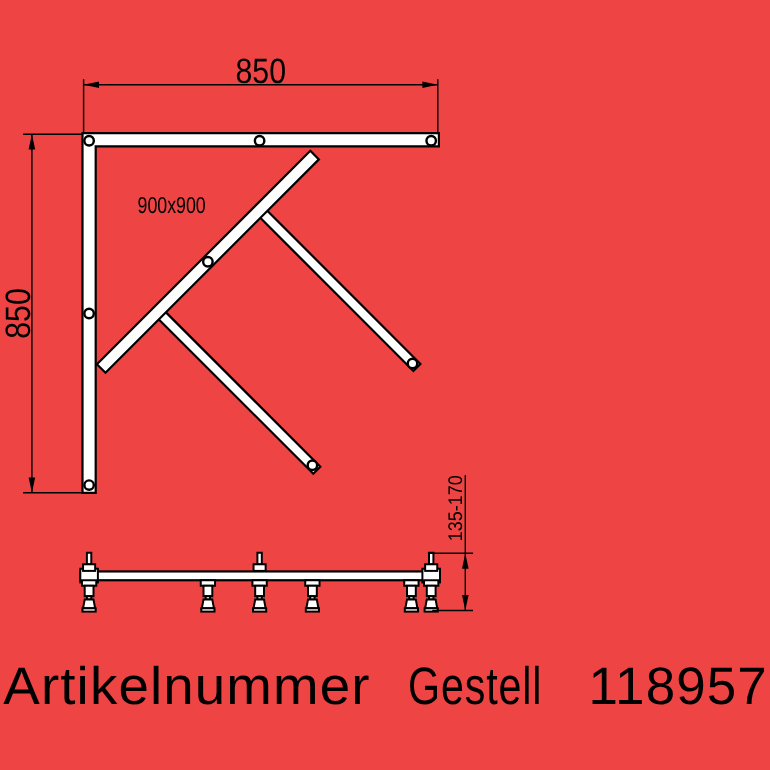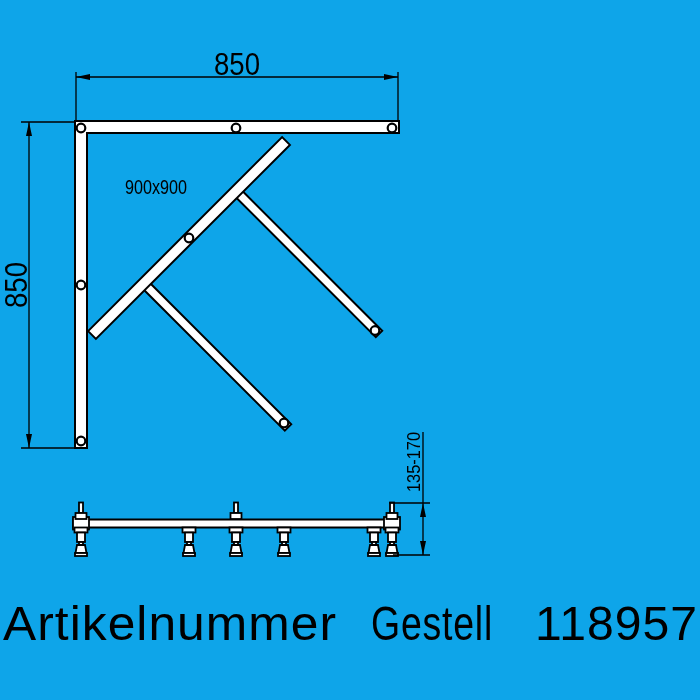--- a/index.html
+++ b/index.html
@@ -7,21 +7,21 @@
     padding: 0;
     background: #ffffff;
     width: 700px;
     height: 700px;
     overflow: hidden;
   }
   .canvas {
     position: relative;
     width: 700px;
     height: 700px;
-    background: #0ea5e9;
+    background: #ef4444;
   }
   svg { display: block; }
 
   
   .struct {
     fill: #ffffff;
     stroke: #000000;
     stroke-width: 2;
     stroke-linejoin: miter;
   }

